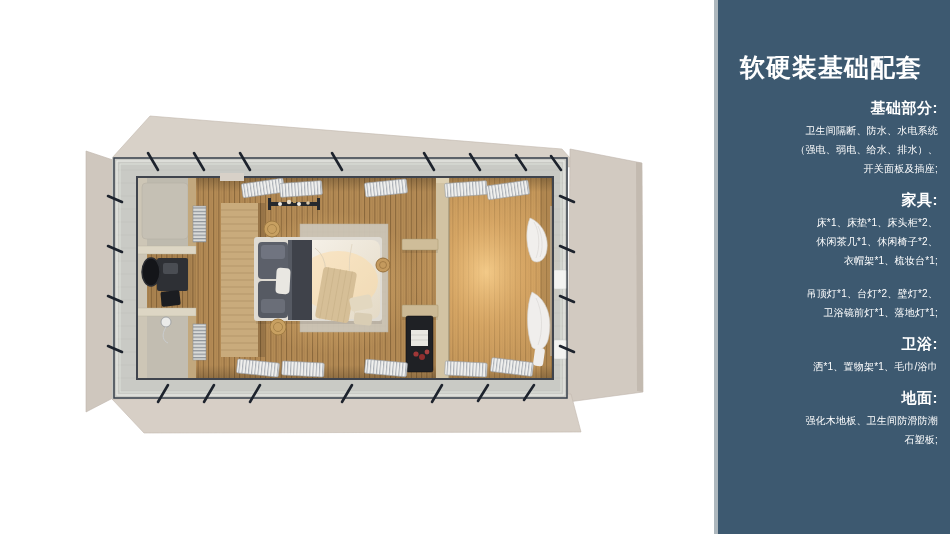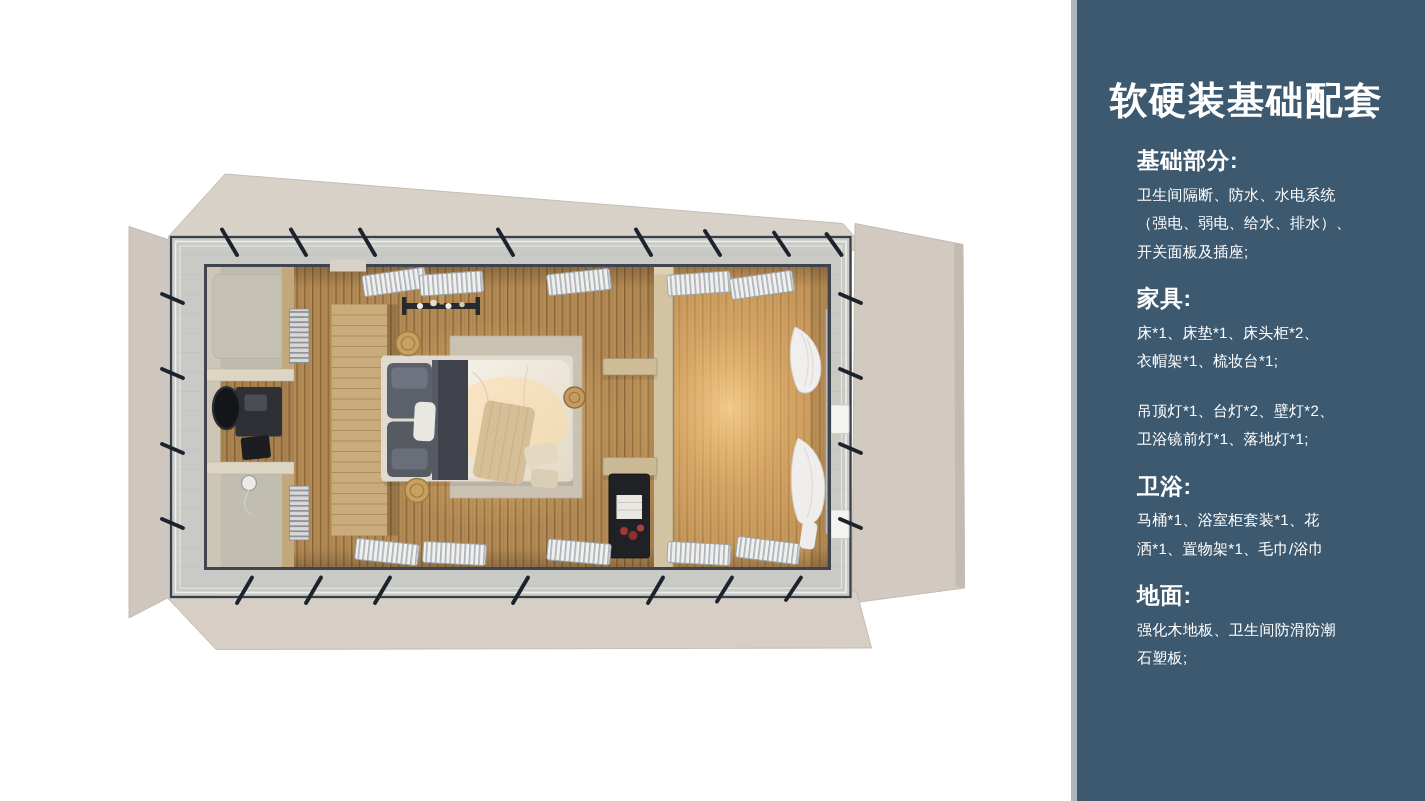--- a/index.html
+++ b/index.html
@@ -10,21 +10,21 @@
   .render{position:absolute;left:0;top:0;width:718px;height:534px;}
   .render svg{display:block;width:718px;height:534px;}
   
   .sidebar{position:absolute;right:0;top:0;width:232px;height:534px;
            background:#3d5970;color:#ffffff;box-sizing:border-box;
            padding:30px 12px 0 40px;}
   .sidebar-edge{position:absolute;left:-4px;top:0;width:4px;height:534px;
                 background:#adb7bd;}
   .title{font-size:25px;font-weight:bold;letter-spacing:1px;white-space:nowrap;
          margin:22px 0 18px -18px;line-height:30px;}
-  .sec{margin:0 0 14px 0;}
+  .sec{margin:0 0 14px 0;text-align:right;}
   .sec-h{font-size:15px;font-weight:bold;letter-spacing:.5px;line-height:15px;
          margin:0 0 6px 0;white-space:nowrap;}
   .sec-line{font-size:10px;line-height:19px;white-space:nowrap;
             letter-spacing:.2px;}
 </style>
 </head>
 <body>
 
 <div class="page">
 
@@ -337,31 +337,31 @@
     <div class="sec">
       <div class="sec-h">基础部分:</div>
       <div class="sec-line">卫生间隔断、防水、水电系统</div>
       <div class="sec-line">（强电、弱电、给水、排水）、</div>
       <div class="sec-line">开关面板及插座;</div>
     </div>
 
     <div class="sec">
       <div class="sec-h">家具:</div>
       <div class="sec-line">床*1、床垫*1、床头柜*2、</div>
+      <div class="sec-line">休闲茶几*1、休闲椅子*2、</div>
       <div class="sec-line">衣帽架*1、梳妆台*1;</div>
     </div>
 
     <div class="sec">
       <div class="sec-line">吊顶灯*1、台灯*2、壁灯*2、</div>
       <div class="sec-line">卫浴镜前灯*1、落地灯*1;</div>
     </div>
 
     <div class="sec">
       <div class="sec-h">卫浴:</div>
-      <div class="sec-line">马桶*1、浴室柜套装*1、花</div>
       <div class="sec-line">洒*1、置物架*1、毛巾/浴巾</div>
     </div>
 
     <div class="sec">
       <div class="sec-h">地面:</div>
       <div class="sec-line">强化木地板、卫生间防滑防潮</div>
       <div class="sec-line">石塑板;</div>
     </div>
   </aside>
 

